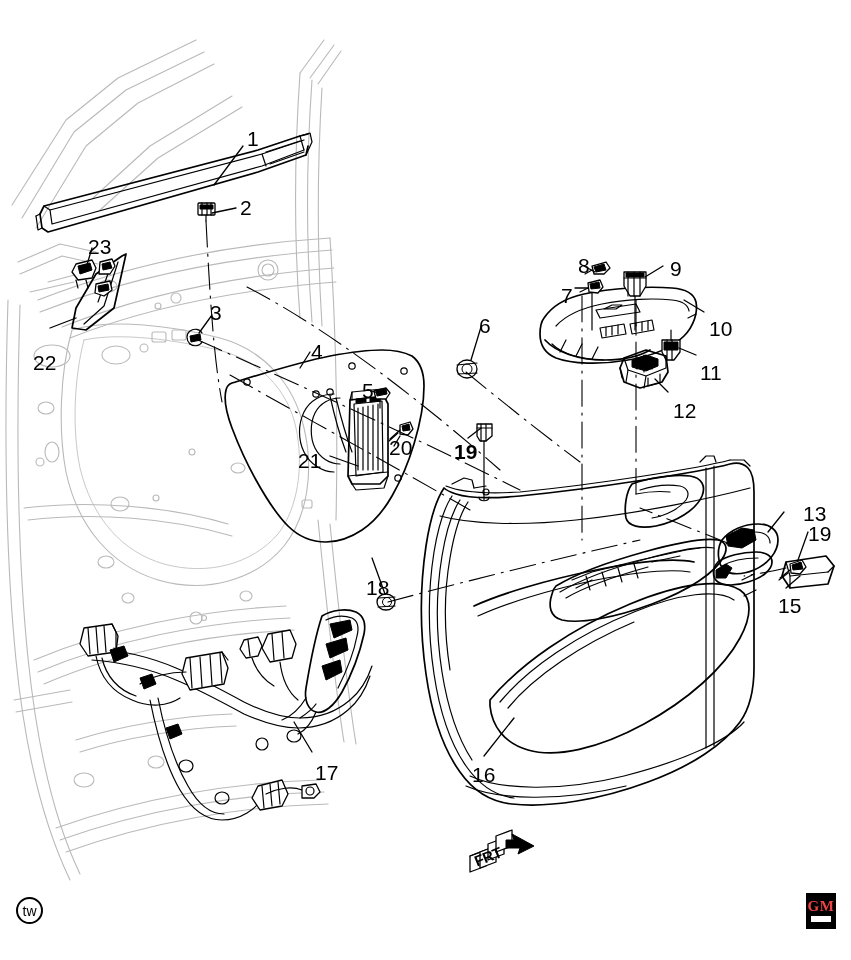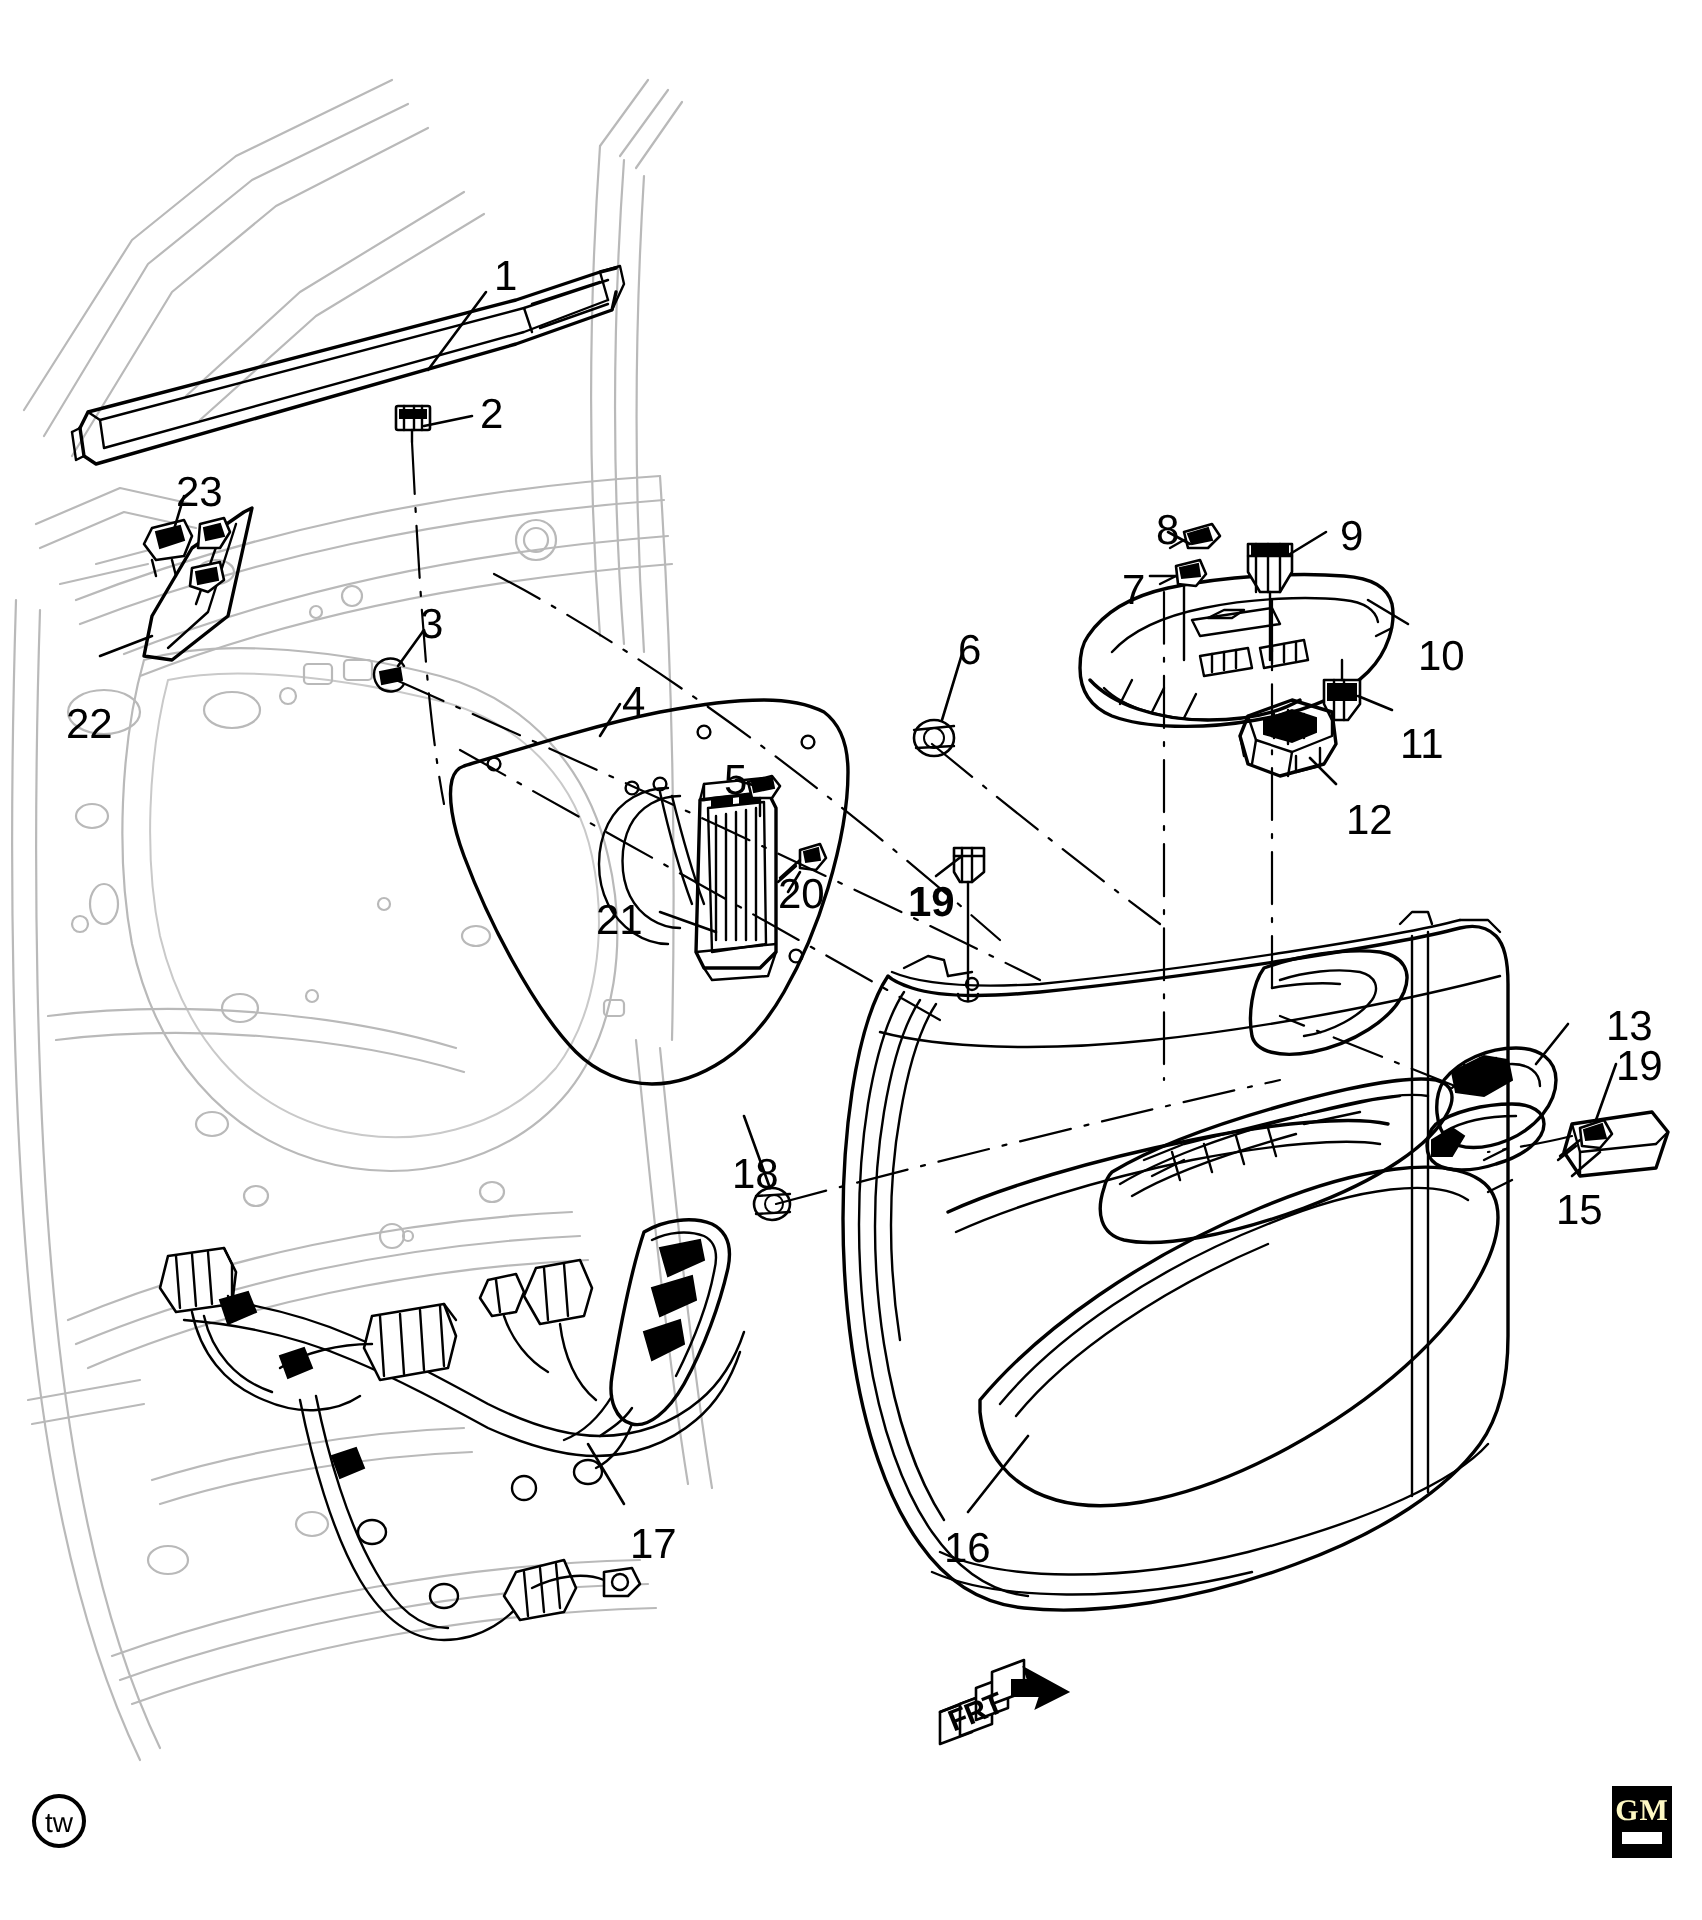--- a/index.html
+++ b/index.html
@@ -51,21 +51,21 @@
     background: #000;
     border: 1px solid #000;
     box-sizing: border-box;
     display: flex;
     flex-direction: column;
     align-items: center;
     justify-content: center;
     padding: 2px 0 3px 0;
   }
   #gm-logo .gm-text {
-    color: #fef9c3;
+    color: #ef4444;
     font-size: 15px;
     font-weight: bold;
     font-family: "Liberation Serif", serif;
     line-height: 1;
     letter-spacing: 0.5px;
   }
   #gm-logo .gm-sub {
     margin-top: 2px;
     width: 20px;
     height: 6px;

